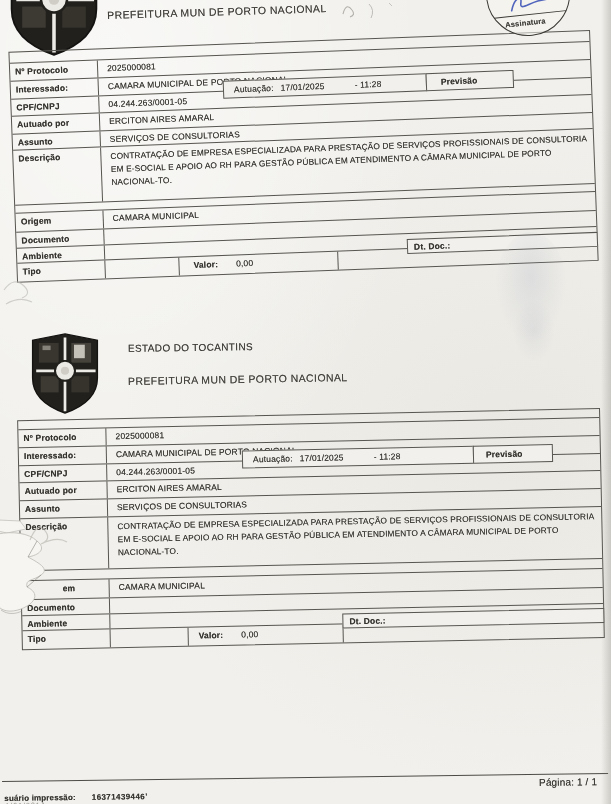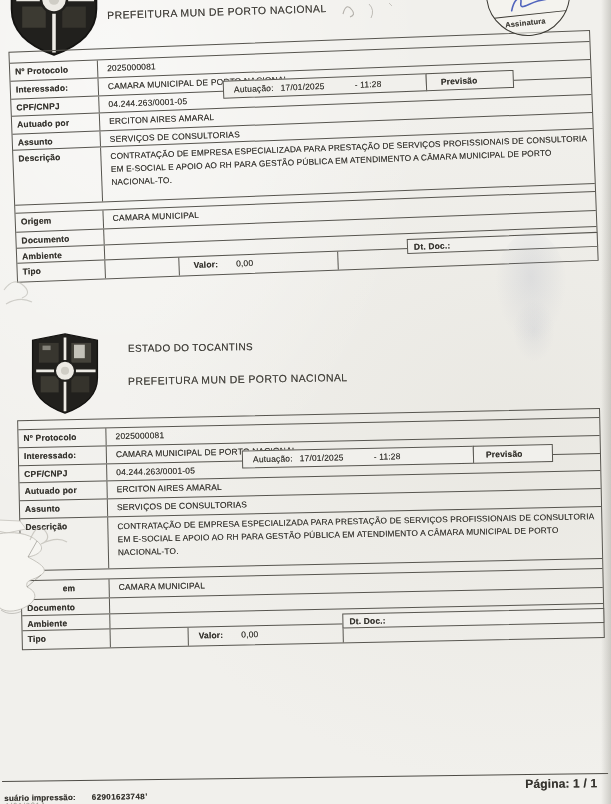--- a/index.html
+++ b/index.html
@@ -61,21 +61,21 @@
   .t1 .ov-dt   { left:390px; top:201px; right:-1px; height:15px; padding-left:6px; font-weight:bold; }
   .t2 .ov-aut  { left:223px; top:34px; width:232px; height:18px; padding-left:10px; }
   .t2 .ov-prev { left:454px; top:34px; width:80px;  height:18px; padding-left:12px; font-weight:bold; }
   .t2 .ov-dt   { left:320px; top:199px; right:-1px; height:15px; padding-left:6px; font-weight:bold; }
   .ov-aut .d { margin-left:7px; } .ov-aut .h { margin-left:30px; }
 
   
   .footer { position:absolute; left:0; top:770px; width:611px; height:34px;
             transform:rotate(-0.75deg); transform-origin:100% 0; z-index:3; }
   .f-line { position:absolute; left:2px; top:3px; width:606px; border-top:1.2px solid #4d4b45; }
-  .f-page { position:absolute; right:14px; top:6px; font-size:12px; font-weight:bold; }
+  .f-page { position:absolute; right:14px; top:6px; font-size:10px; font-weight:normal; }
   .f-user { position:absolute; left:4px; top:16px; font-size:8px; font-weight:bold; }
   .f-user .uv { margin-left:16px; letter-spacing:0.4px; }
   .f-partial { position:absolute; left:5px; top:24px; font-size:7px; color:#8d8b82; letter-spacing:1px; }
 
   
   .smudge1 { position:absolute; left:495px; top:232px; width:72px; height:112px; border-radius:50%;
              background:radial-gradient(ellipse at 50% 40%, rgba(122,132,164,0.14), rgba(122,132,164,0) 70%); z-index:6; }
   .smudge2 { position:absolute; left:513px; top:300px; width:42px; height:62px; border-radius:50%;
              background:radial-gradient(ellipse, rgba(122,132,164,0.10), rgba(122,132,164,0) 70%); z-index:6; }
   .edge-right { position:absolute; right:0; top:0; width:10px; height:804px;
@@ -273,18 +273,18 @@
   <div class="smudge2"></div>
   <svg class="crease1" width="60" height="42" viewBox="0 0 60 42">
     <path d="M2,20 q10,-14 20,-4 q8,8 -2,12 M4,34 q14,-8 26,-2" fill="none" stroke="#bfbdb6" stroke-width="1.1" opacity="0.7"></path>
   </svg>
   <div class="edge-right"></div>
 
   <div class="footer">
     <div class="f-line"></div>
     <div class="f-page txt">Página: 1 / 1</div>
     <div class="f-user txt">
-      <span>suário impressão:</span><span class="uv">62901623748’</span>
+      <span>suário impressão:</span><span class="uv">16371439446’</span>
     </div>
     <div class="f-partial">1/01/2014</div>
   </div>
 
 </div>
 
 </body></html>

